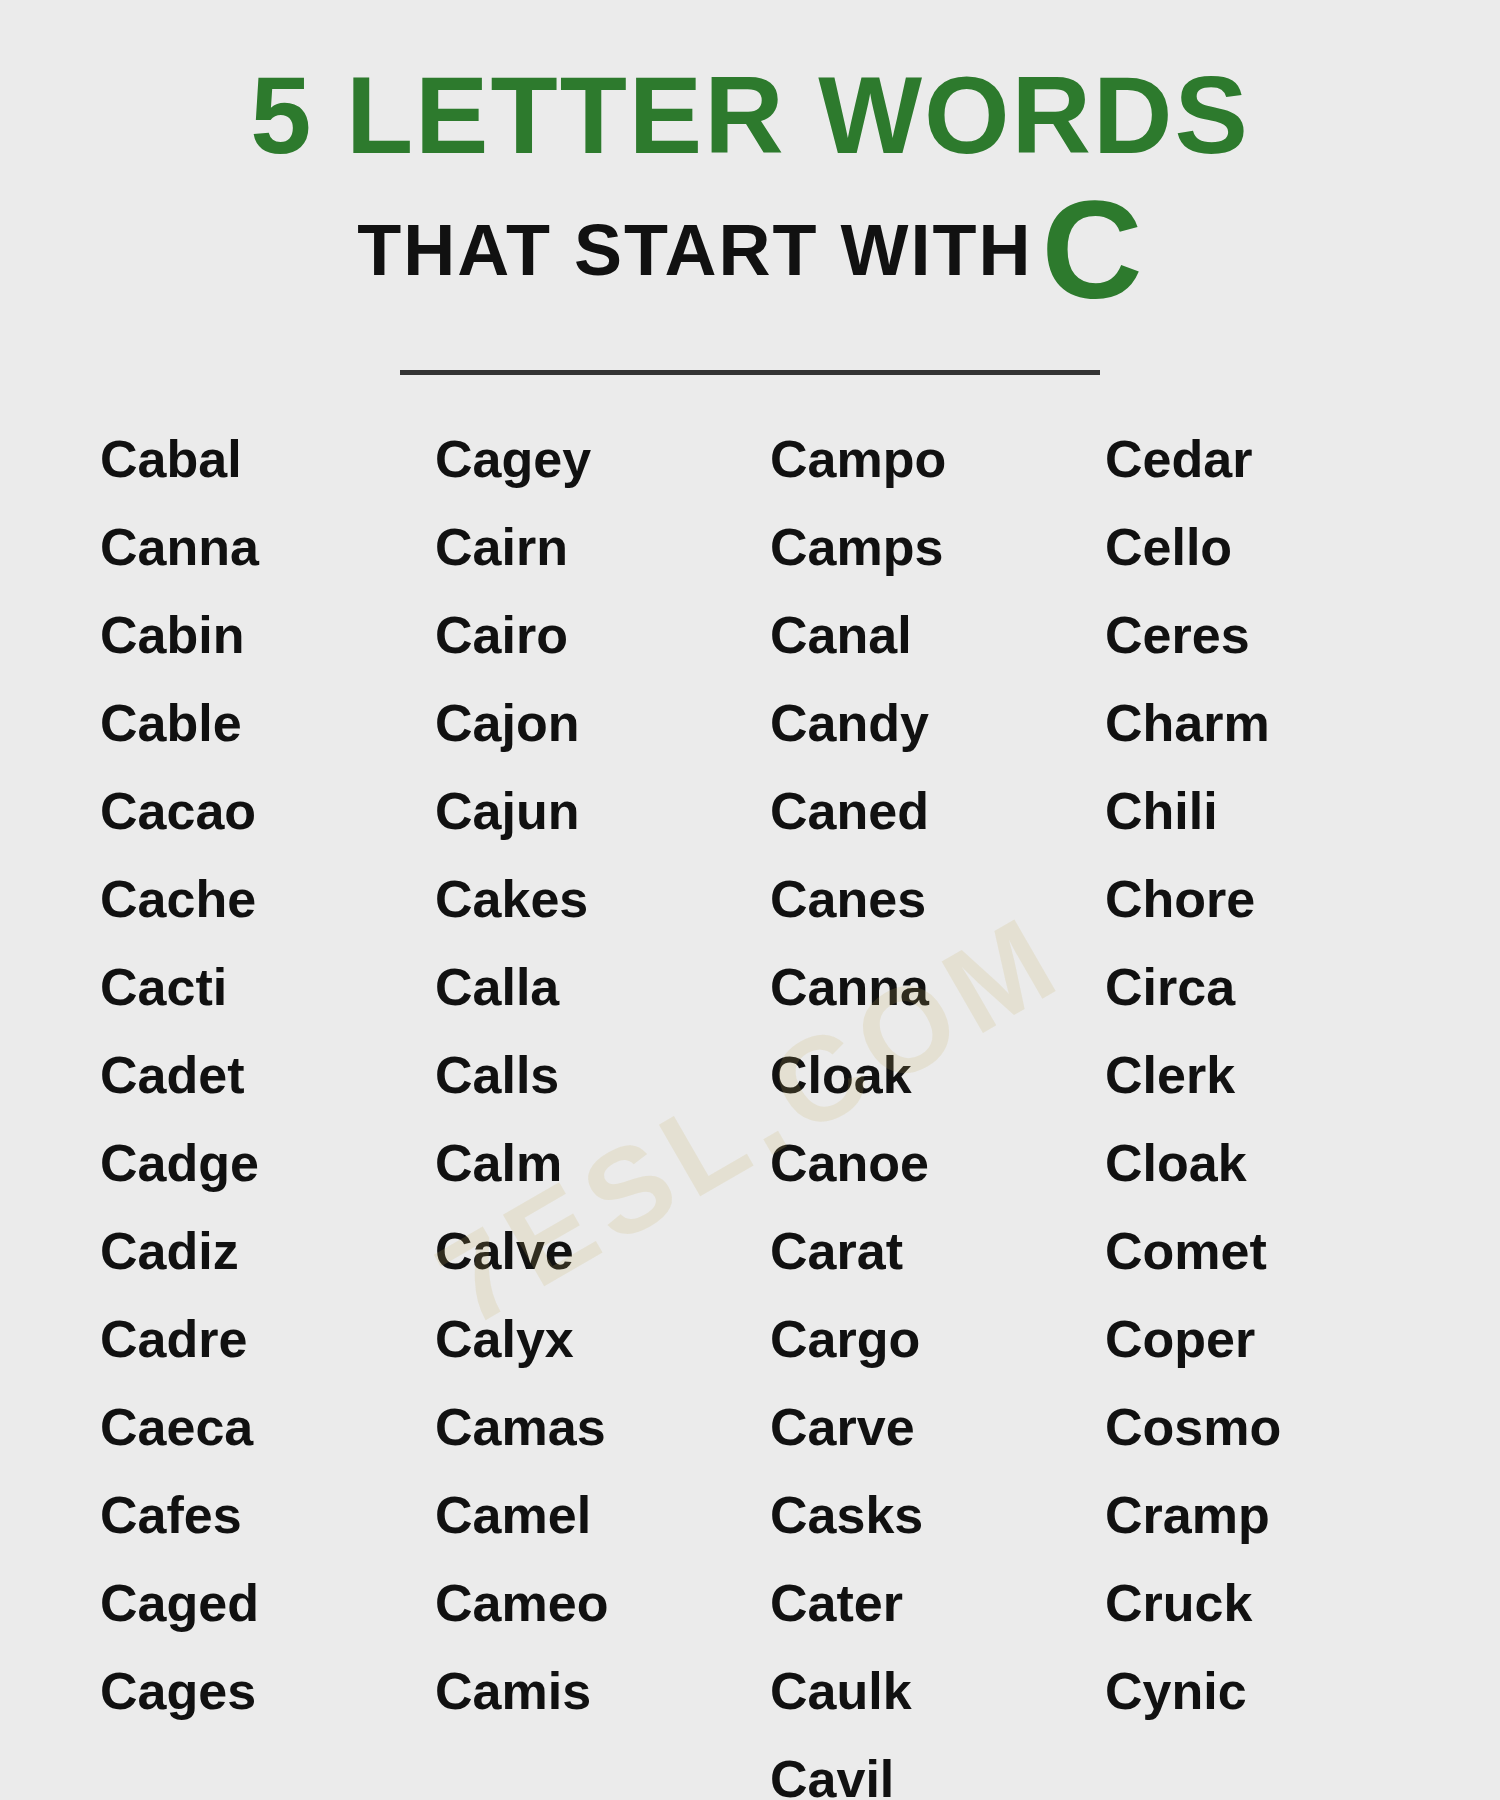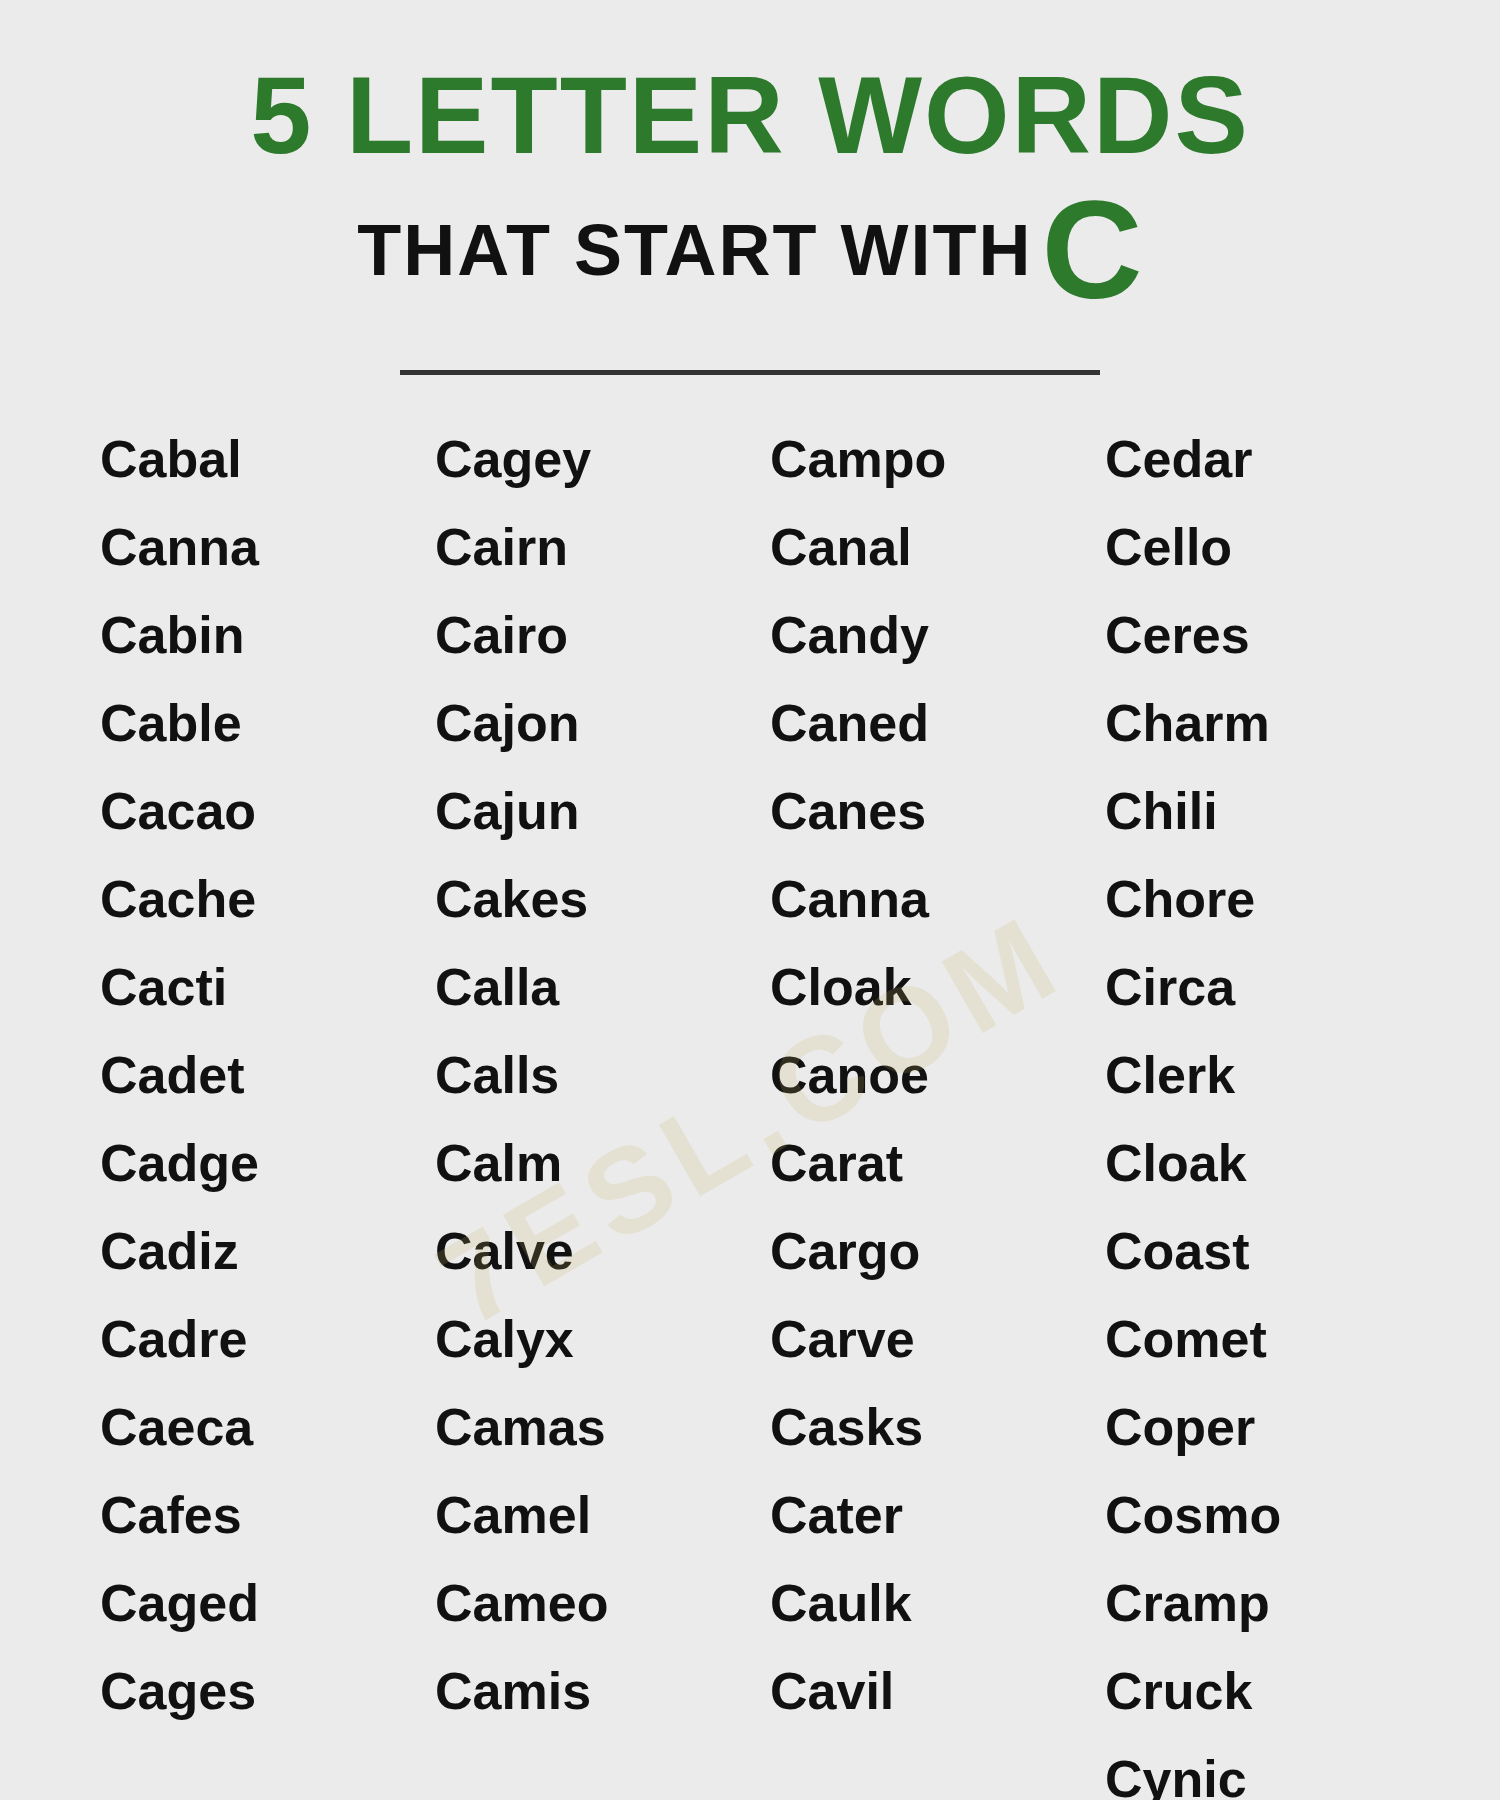--- a/index.html
+++ b/index.html
@@ -160,20 +160,21 @@
           <div class="word-item">Calm</div>
           <div class="word-item">Calve</div>
           <div class="word-item">Calyx</div>
           <div class="word-item">Camas</div>
           <div class="word-item">Camel</div>
           <div class="word-item">Cameo</div>
           <div class="word-item">Camis</div>
         </div>
         <div class="word-column">
           <div class="word-item">Campo</div>
+          <div class="word-item">Camps</div>
           <div class="word-item">Canal</div>
           <div class="word-item">Candy</div>
           <div class="word-item">Caned</div>
           <div class="word-item">Canes</div>
           <div class="word-item">Canna</div>
           <div class="word-item">Cloak</div>
           <div class="word-item">Canoe</div>
           <div class="word-item">Carat</div>
           <div class="word-item">Cargo</div>
           <div class="word-item">Carve</div>
@@ -185,21 +186,20 @@
         <div class="word-column">
           <div class="word-item">Cedar</div>
           <div class="word-item">Cello</div>
           <div class="word-item">Ceres</div>
           <div class="word-item">Charm</div>
           <div class="word-item">Chili</div>
           <div class="word-item">Chore</div>
           <div class="word-item">Circa</div>
           <div class="word-item">Clerk</div>
           <div class="word-item">Cloak</div>
-          <div class="word-item">Coast</div>
           <div class="word-item">Comet</div>
           <div class="word-item">Coper</div>
           <div class="word-item">Cosmo</div>
           <div class="word-item">Cramp</div>
           <div class="word-item">Cruck</div>
           <div class="word-item">Cynic</div>
         </div>
       </div>
   </div>
 </div>

